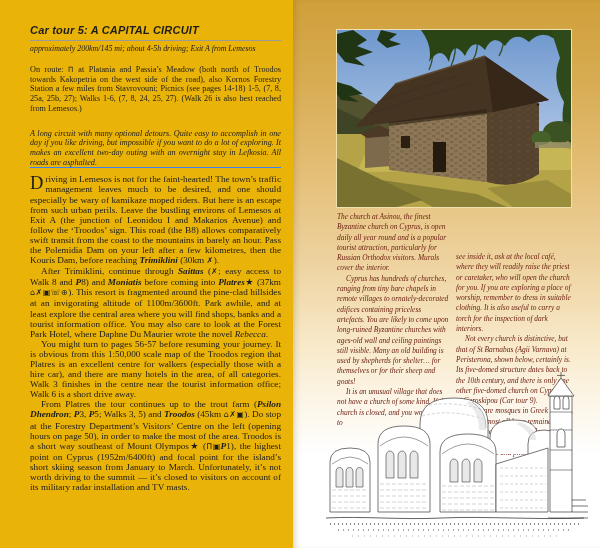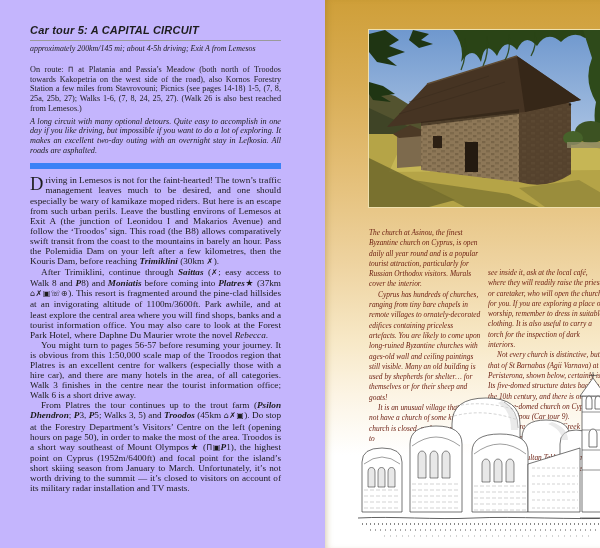--- a/index.html
+++ b/index.html
@@ -1,47 +1,47 @@
 <!DOCTYPE html>
 <html><head>
 <meta charset="utf-8">
 <style>
   html,body{margin:0;padding:0;}
   body{width:600px;height:548px;overflow:hidden;background:#fff;}
   .spread{display:flex;width:600px;height:548px;}
 
   
-  .left-page{position:relative;width:325px;height:548px;background:#c4b5fd;flex:none;}
+  .left-page{position:relative;width:293px;height:548px;background:#eab308;flex:none;}
   .lp-content{position:absolute;left:30px;top:24px;width:251px;}
   .tour-title{margin:0;padding:0 0 3px 0;border-bottom:1px solid #9a9a9a;
     font:italic bold 11px/13px "Liberation Sans",sans-serif;color:#1d1d1d;letter-spacing:.2px;}
   .route{margin:6px 0 0 0;font:bold 10.4px/12.3px "Liberation Sans",sans-serif;color:#111;text-align:justify;}
   .dist{margin:3px 0 0 0;font:italic 7.9px/9px "Liberation Serif",serif;color:#1d1d1d;}
   .onroute p,.intro p{margin:0;}
   .onroute{margin-top:12px;font:8.2px/9.7px "Liberation Serif",serif;color:#1d1d1d;text-align:justify;}
-  .intro{margin-top:3px;padding-bottom:8px;border-bottom:6px solid #3b82f6;
+  .intro{margin-top:15px;padding-bottom:0;border-bottom:1px solid #3b82f6;
     font:italic 8.2px/9.7px "Liberation Serif",serif;color:#1d1d1d;text-align:justify;}
   .body-text{margin-top:6px;font:9.2px/10.1px "Liberation Serif","DejaVu Sans",serif;color:#1b1b1b;text-align:justify;}
   .body-text p{margin:0;}
   .body-text p + p{text-indent:11px;}
   .dropcap{float:left;font:18.5px/16.5px "Liberation Serif",serif;padding:1px 2px 0 0;color:#1b1b1b;}
   .seg-b{font-weight:bold;font-style:italic;}
   .seg-i{font-style:italic;}
   .seg-bi{font-weight:bold;font-style:italic;}
   .seg-sym{font-family:"DejaVu Sans",sans-serif;font-size:.86em;letter-spacing:.5px;}
   .page-number{margin-top:5px;text-align:center;font:9.5px/10px "Liberation Serif",serif;color:#1b1b1b;}
 
   
   .right-page{position:relative;width:307px;height:548px;flex:none;
     background:linear-gradient(180deg,#cf9f39 0%,#d8ac53 15%,#e4bf78 32%,#eed3a0 48%,#f7e8c6 62%,#fcf4e4 72%,#ffffff 83%,#ffffff 100%);
     box-shadow:inset 5px 0 7px -4px rgba(130,95,20,.35);}
   .photo-frame{position:absolute;left:44px;top:30px;width:234px;height:177px;
     outline:1px solid #efe0ae;background:#9db8dc;}
   .photo-frame svg{display:block;width:100%;height:100%;}
-  .caption{position:absolute;left:44px;top:228px;width:236px;display:flex;gap:7px;}
+  .caption{position:absolute;left:44px;top:212px;width:236px;display:flex;gap:7px;}
   .cap-col{font:italic 7.4px/10.3px "Liberation Serif",serif;color:#6d2113;}
   .cap-col p{margin:0;}
   .cap-col p + p{text-indent:9px;}
   .cap-col-1{width:112px;}
   .cap-col-2{width:117px;margin-top:40px;}
   .drawing{position:absolute;left:28px;top:372px;width:268px;height:172px;}
   .drawing svg{display:block;width:100%;height:100%;}
 </style>
 </head>
 <body>

